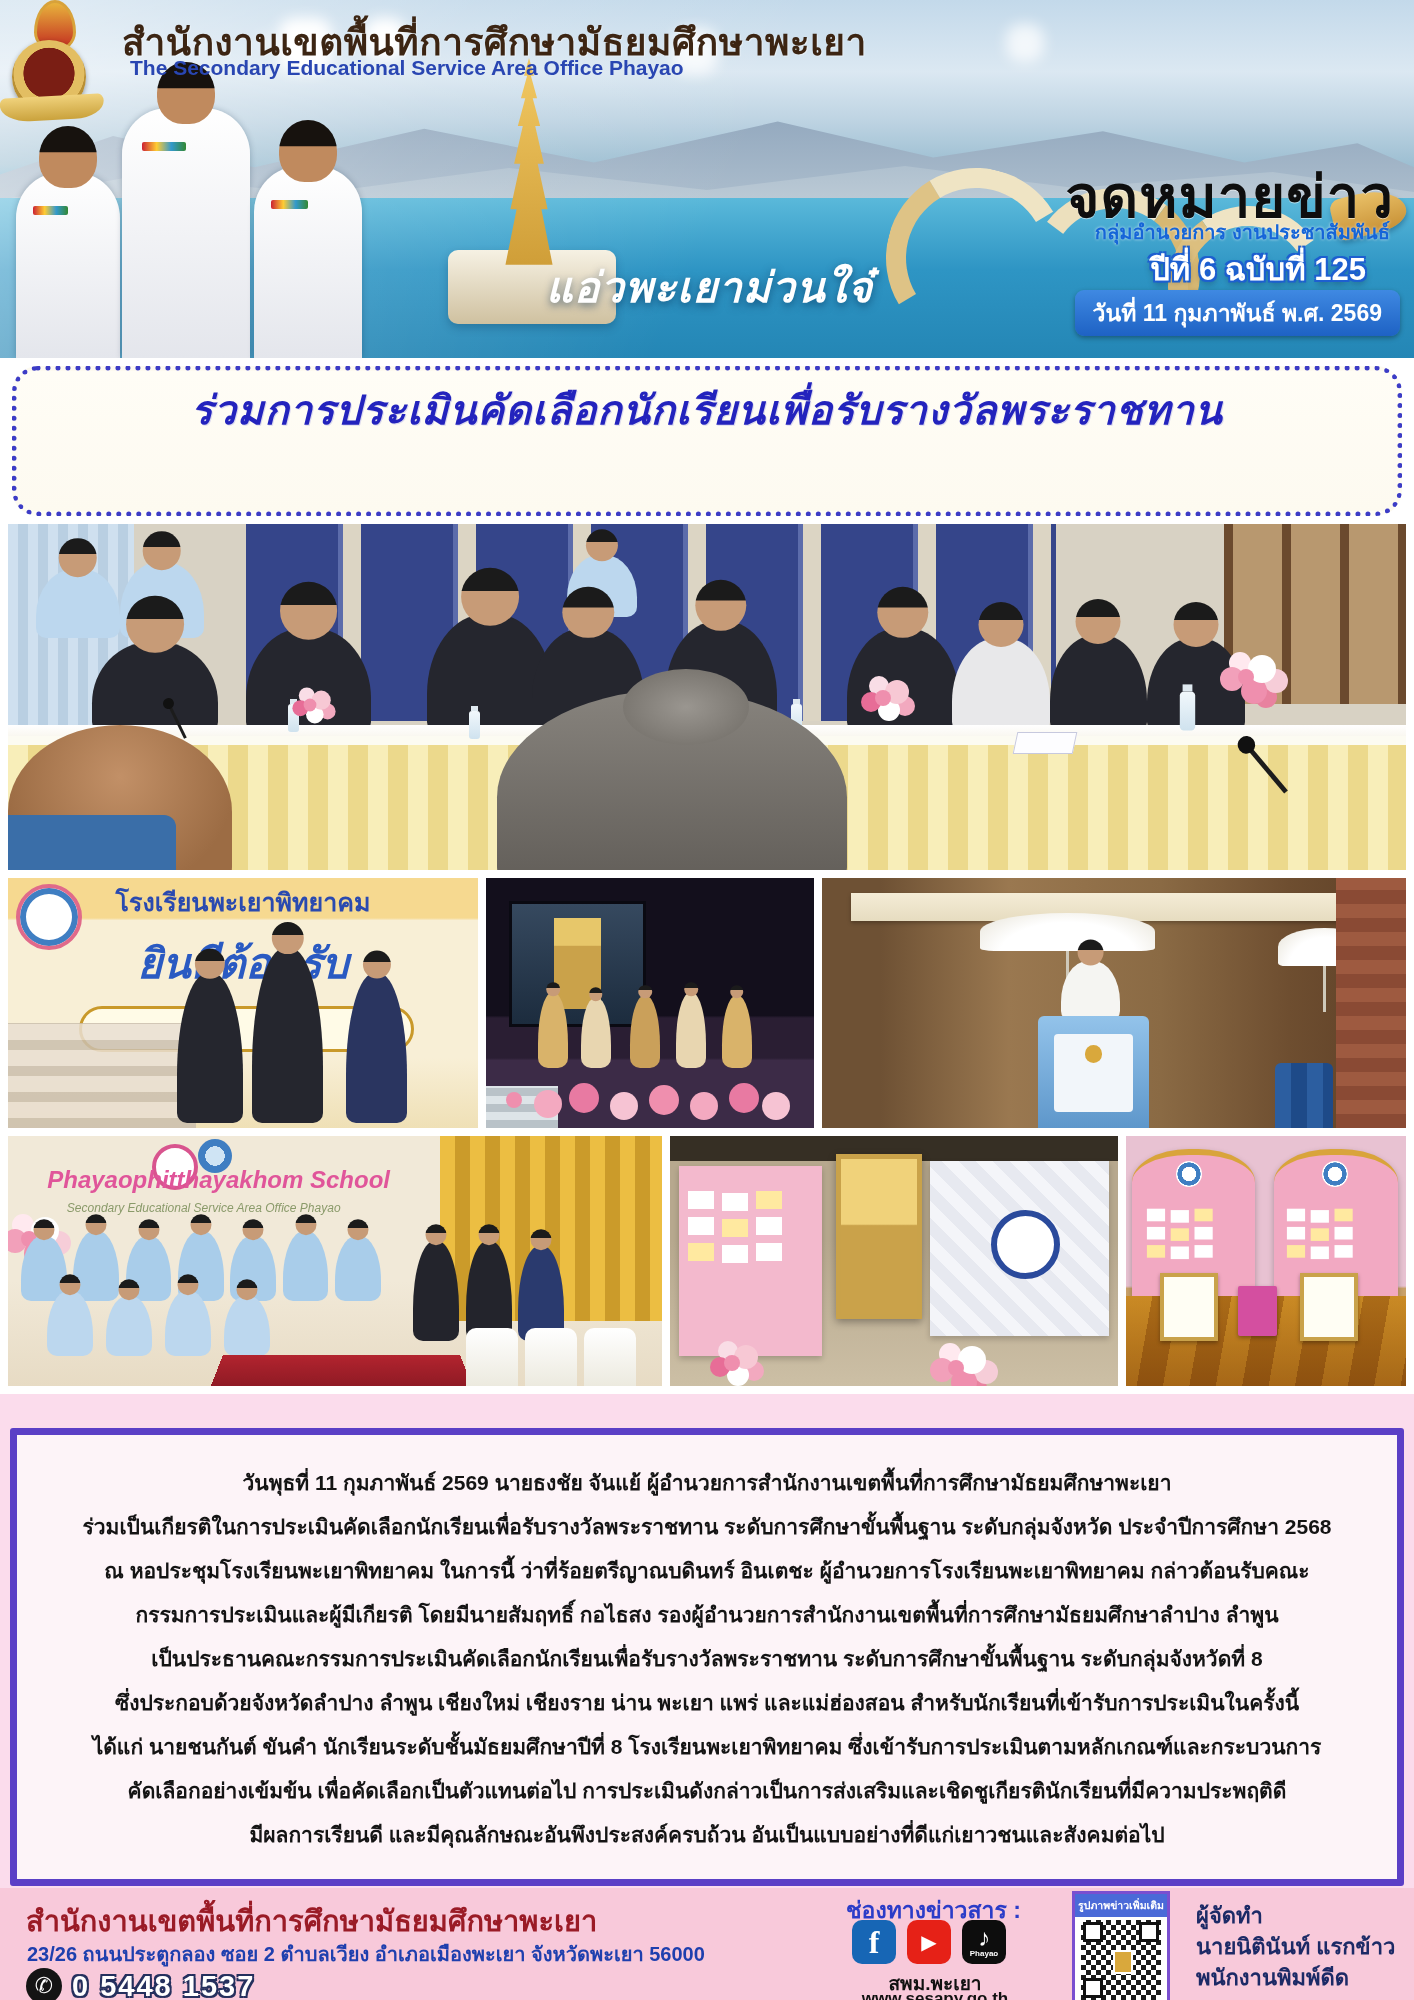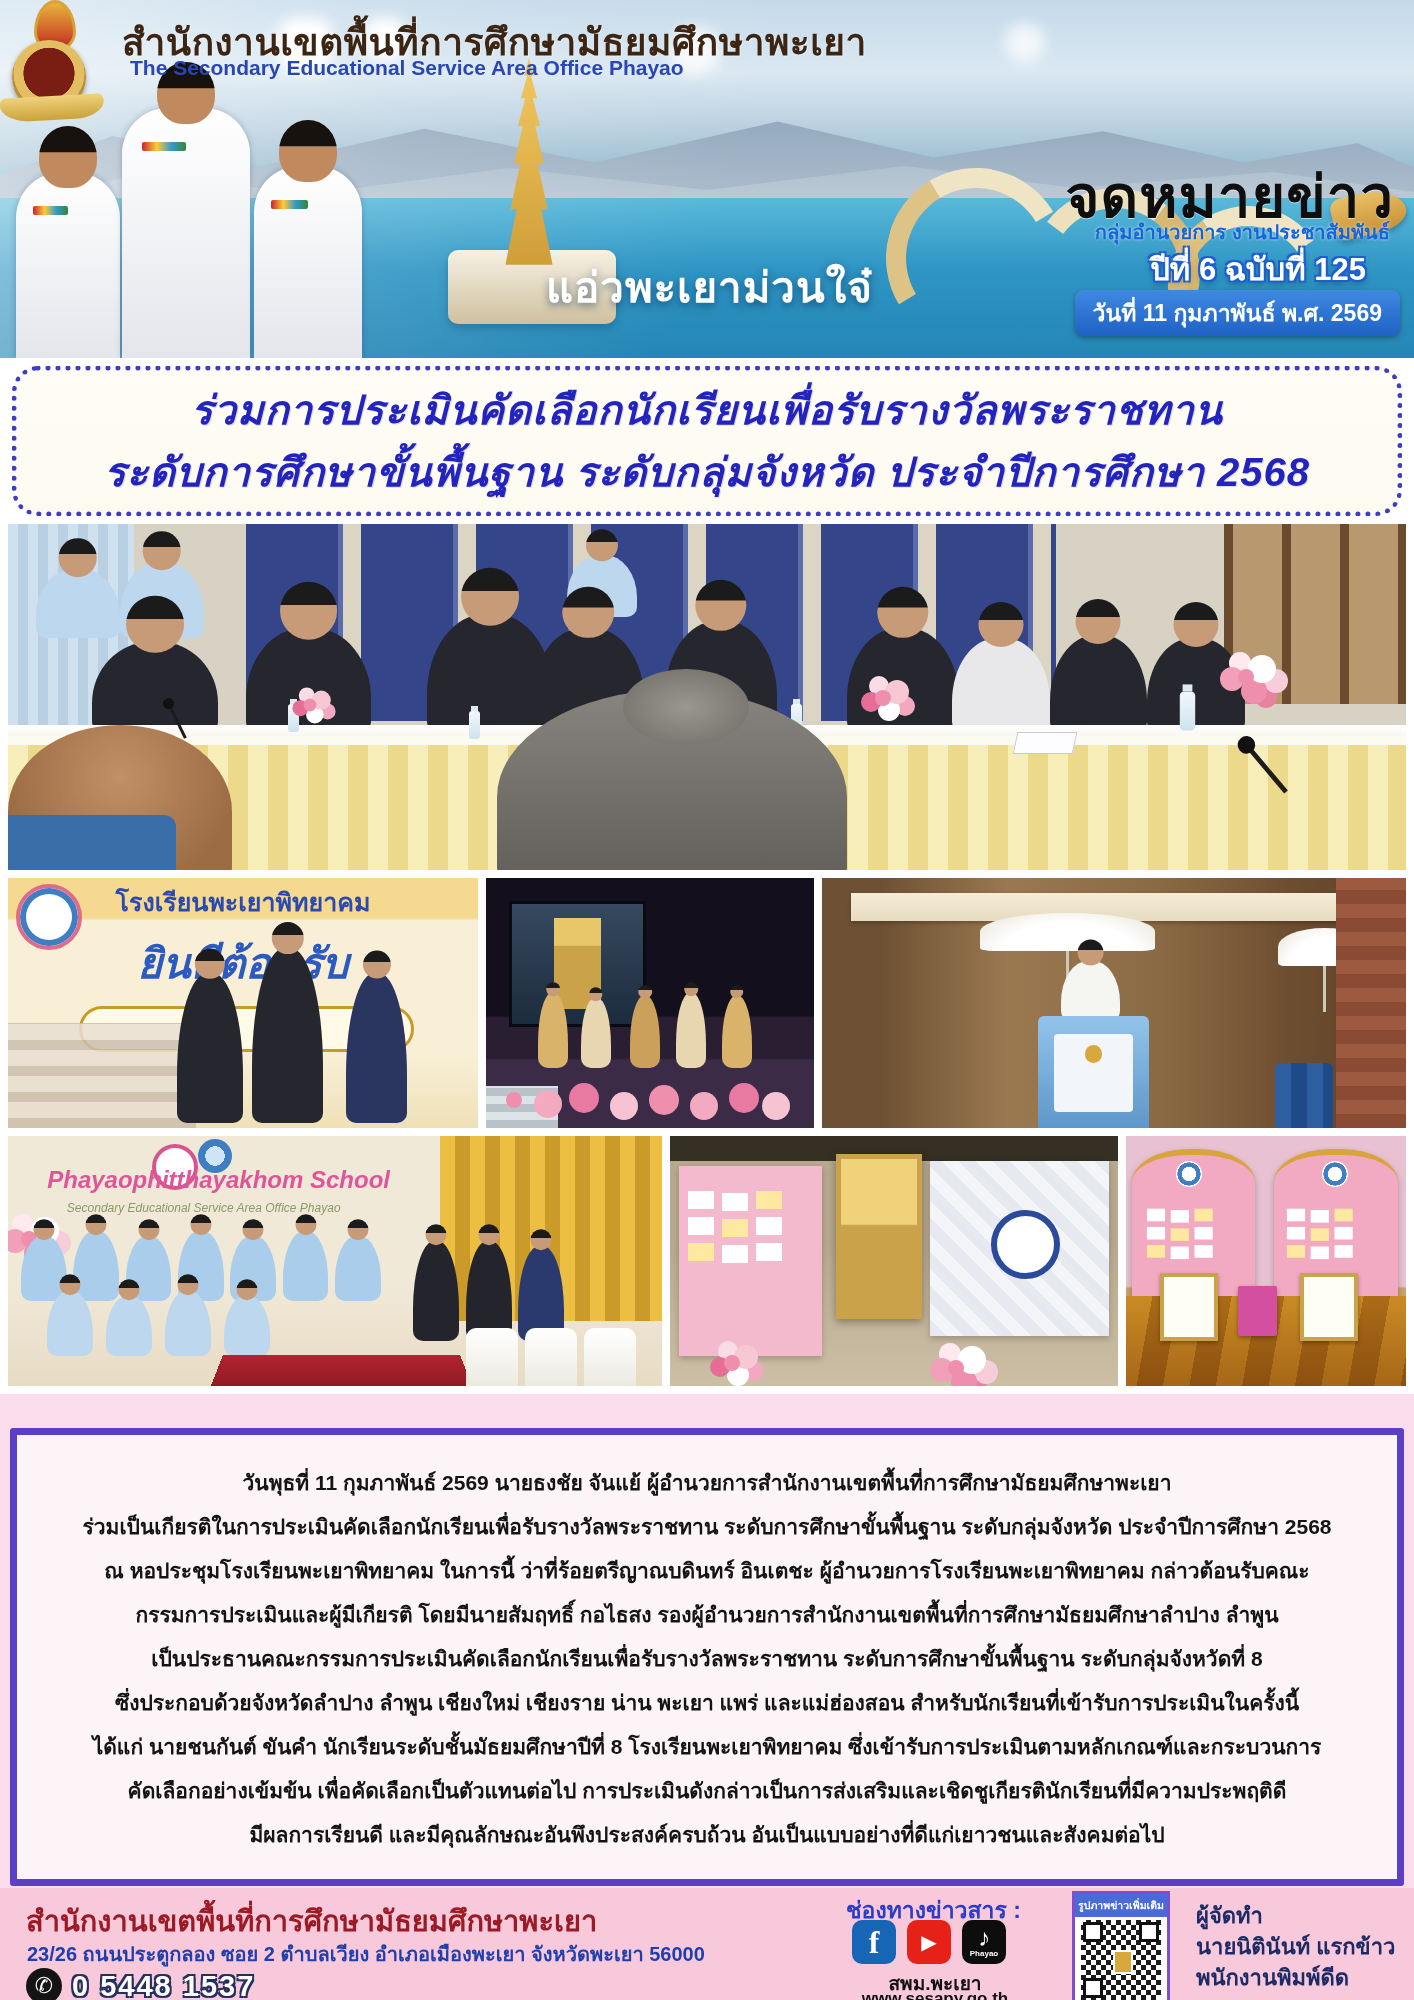--- a/index.html
+++ b/index.html
@@ -28,21 +28,21 @@
   .nhead{left:1332px;top:192px;width:74px;height:42px;background:linear-gradient(#e9c067,#c89136);border-radius:12px 70% 45% 12px;transform:rotate(-14deg);box-shadow:0 3px 5px rgba(0,30,60,.3);}
   .logo{left:12px;top:8px;width:104px;height:122px;}
   .logo .flame{position:absolute;left:34px;top:0;width:36px;height:46px;background:linear-gradient(#e8b33c,#c22b20);border:3px solid #d8a23a;border-radius:50% 50% 50% 50%/62% 62% 38% 38%;}
   .logo .ring{position:absolute;left:12px;top:40px;width:74px;height:74px;border-radius:50%;background:radial-gradient(circle at 50% 45%,#7a1e14 0 46%,#e3be62 47% 64%,#b98f33 65% 100%);box-shadow:0 2px 5px rgba(0,0,0,.35);}
   .logo .rib{position:absolute;left:0;top:96px;width:104px;height:24px;background:linear-gradient(#f0d27c,#caa23c);border-radius:8px 8px 40% 40%/10px 10px 100% 100%;transform:rotate(-3deg);}
   .hdr-th{left:122px;top:12px;font-size:37px;font-weight:900;color:#3c2513;letter-spacing:.5px;text-shadow:1px 1px 0 #fff6;}
   .hdr-en{left:130px;top:56px;font-size:21px;font-weight:bold;color:#2946b2;}
   .off{position:absolute;bottom:0;background:linear-gradient(#ffffff,#e4e6ec);border-radius:46px 46px 0 0;box-shadow:0 0 6px rgba(0,30,60,.25);}
   .off::before{content:"";position:absolute;left:50%;transform:translateX(-50%);top:-46px;width:58px;height:62px;border-radius:50% 50% 44% 44%;background:linear-gradient(#17120e 0 42%,#c08a5e 43%);}
   .off::after{content:"";position:absolute;left:16%;top:34px;width:34%;height:9px;background:linear-gradient(90deg,#c23,#fc3,#39c,#383);border-radius:2px;}
-  .lake-cap{left:546px;top:254px;font-size:42px;font-weight:900;color:#fff;text-shadow:0 3px 8px rgba(0,40,80,.55);letter-spacing:1px;}
+  .lake-cap{left:546px;top:254px;font-size:42px;font-weight:900;color:#fff;text-shadow:0 3px 8px rgba(0,40,80,.55);letter-spacing:1px;font-style:italic;}
   .news-big{right:20px;top:150px;font-size:58px;font-weight:900;color:#0e0e0e;letter-spacing:1px;text-shadow:0 1px 0 #ffffff88;}
   .news-sub{right:24px;top:216px;font-size:20px;font-weight:bold;color:#1565d8;text-shadow:0 0 3px #ffffffcc;margin-left:34px;}
   .news-issue{right:48px;top:244px;font-size:31px;font-weight:900;color:#fff;
     text-shadow:-2px -2px 0 #1d5fd0,2px -2px 0 #1d5fd0,-2px 2px 0 #1d5fd0,2px 2px 0 #1d5fd0,0 4px 7px rgba(0,0,0,.35);text-align:right;}
   .news-date{right:14px;top:290px;background:linear-gradient(#3f89e2,#1e62c4);color:#fff;font-weight:bold;font-size:23px;
     padding:5px 18px;border-radius:9px;box-shadow:0 2px 5px rgba(0,0,0,.35);}
 
   
   .headline{box-sizing:border-box;height:150px;margin:8px 12px;border:5px dotted #3c3cc6;border-radius:26px;
     background:linear-gradient(#fffdf6,#fdfaf0);padding-top:8px;text-align:center;}
@@ -195,21 +195,20 @@
     <div class="d hdr-en">The Secondary Educational Service Area Office Phayao</div>
     <div class="d lake-cap">แอ่วพะเยาม่วนใจ๋</div>
     <div class="d news-big">จดหมายข่าว</div>
     <div class="d news-sub">กลุ่มอำนวยการ งานประชาสัมพันธ์</div>
     <div class="d news-issue">ปีที่ 6 ฉบับที่ 125</div>
     <div class="d news-date">วันที่ 11 กุมภาพันธ์ พ.ศ. 2569</div>
   </header>
 
   <section class="headline">
     <div>ร่วมการประเมินคัดเลือกนักเรียนเพื่อรับรางวัลพระราชทาน</div>
-    <div>ระดับการศึกษาขั้นพื้นฐาน ระดับกลุ่มจังหวัด ประจำปีการศึกษา 2568</div>
   </section>
 
   <div class="photo pmain">
     <div class="curt"></div>
     <div class="boards"></div>
     <div class="windows"></div>
     <div class="fig" style="left:2%;top:13%;width:6%;height:20%;--suit:#bcd7ee;"></div>
     <div class="fig" style="left:8%;top:11%;width:6%;height:22%;--suit:#bcd7ee;"></div>
     <div class="fig" style="left:40%;top:9%;width:5%;height:18%;--suit:#bcd7ee;"></div>
     <div class="fig" style="left:6%;top:34%;width:9%;height:26%;"></div>

